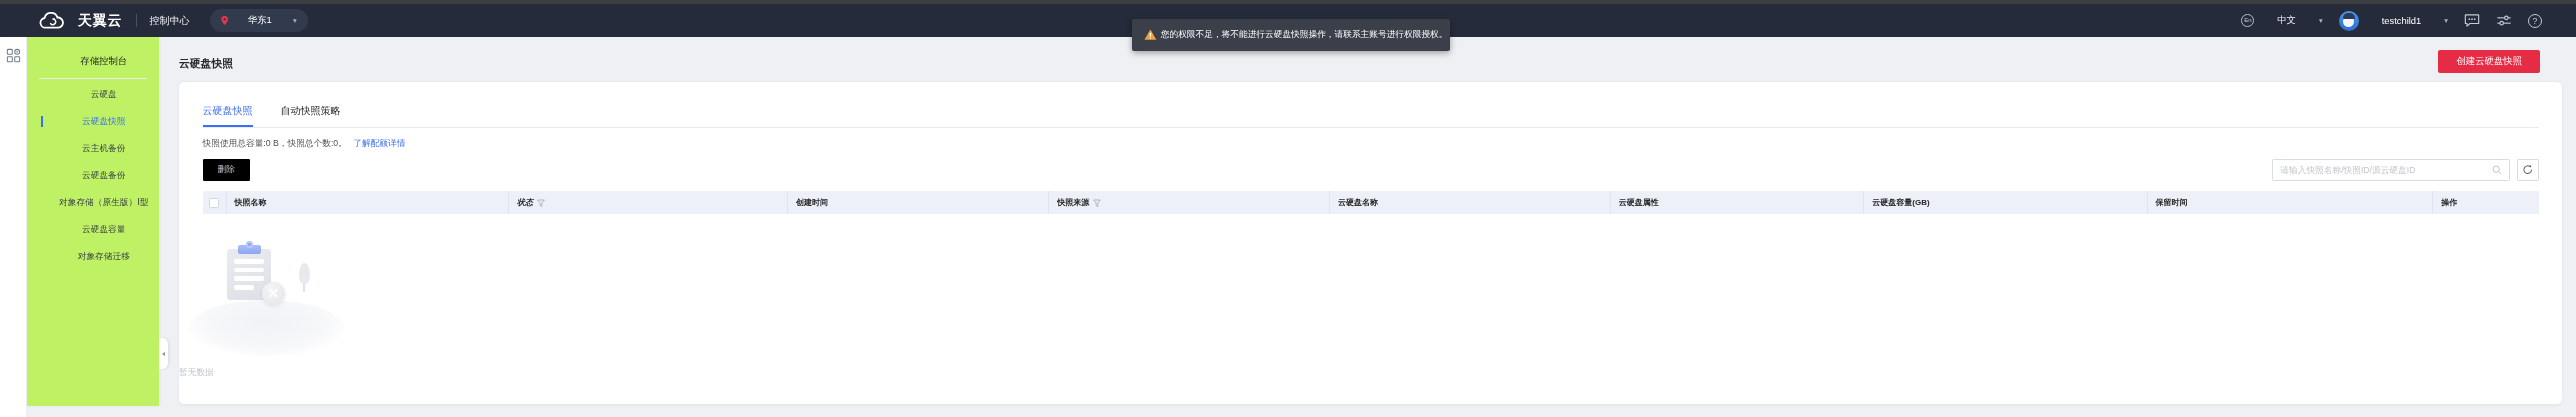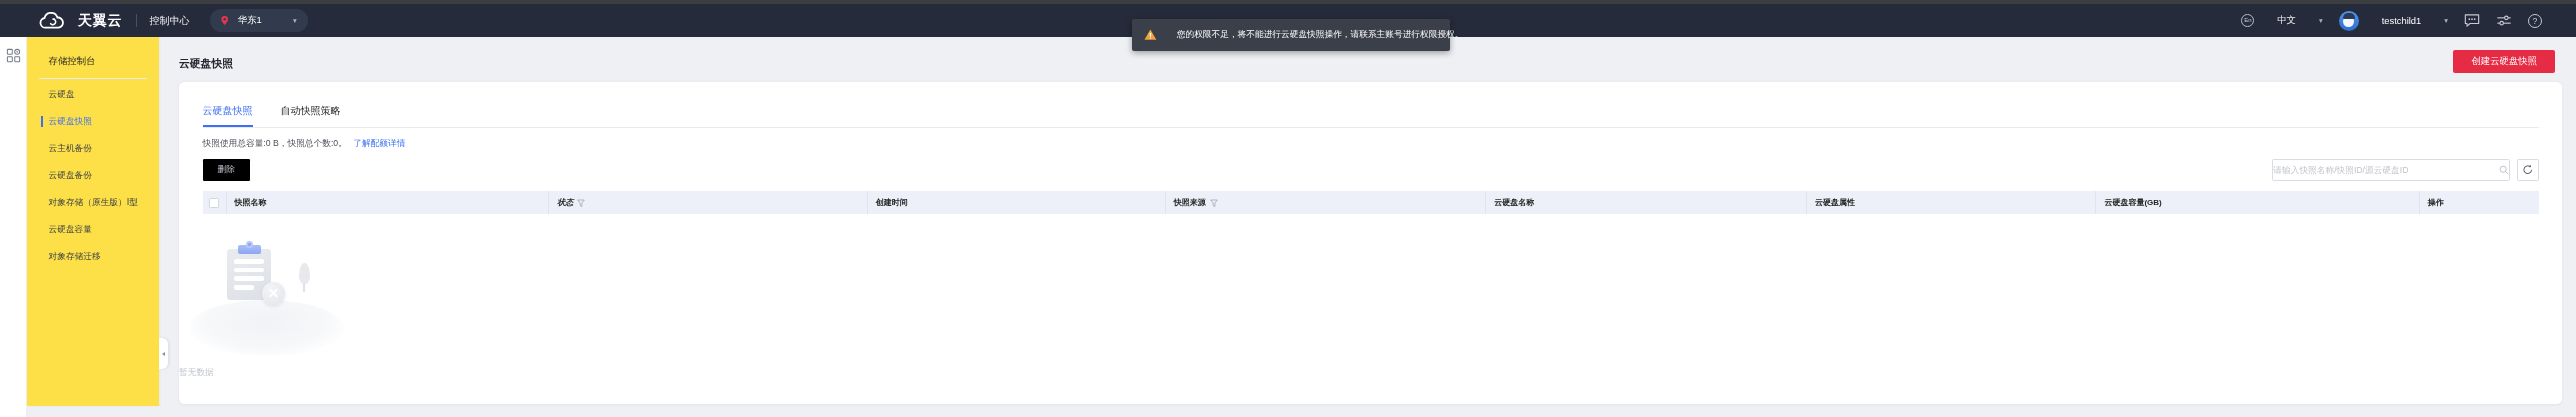--- a/index.html
+++ b/index.html
@@ -15,21 +15,21 @@
   .navbar {
     position:absolute; top:4px; left:0; right:0; height:33px;
     background:#252b3b; display:flex; align-items:center; padding:0 34px 0 37px; z-index:20;
   }
   .brand-wrap { display:flex; align-items:center; gap:13px; }
   .brand-name { color:#fff; font-size:14px; font-weight:bold; letter-spacing:0.7px; }
   .nav-divider { width:0.7px; height:13.4px; background:#4a5164; margin:0 13.4px; }
   .console-label { color:#f2f3f5; font-size:10px; }
   .region-pill {
     margin-left:20px; height:23px; min-width:98px; border-radius:11.4px;
-    background:#323b4d; display:flex; align-items:center; padding:0 10.8px; gap:8px; cursor:pointer;
+    background:#323b4d; display:flex; align-items:center; padding:0 10.8px; gap:18px; cursor:pointer;
   }
   .region-pill .region-name { color:#fff; font-size:9.4px; }
   .caret { color:#aab0bc; font-size:7.4px; line-height:1; }
   .region-pill .caret { margin-left:auto; }
   .nav-right { margin-left:auto; display:flex; align-items:center; gap:16px; }
   .nav-item { display:flex; align-items:center; gap:23px; color:#e3e6ec; cursor:pointer; }
   .badge-circle {
     width:12.8px; height:12.8px; border-radius:50%; border:0.7px solid #b8bdc9; color:#c7ccd6;
     font-size:6px; display:flex; align-items:center; justify-content:center;
   }
@@ -44,32 +44,33 @@
   .nav-icon { display:flex; align-items:center; cursor:pointer; }
   .help-circle {
     width:14px; height:14px; border-radius:50%; border:1px solid #c2c7d2; color:#c9cdd7;
     font-size:8.7px; display:flex; align-items:center; justify-content:center;
   }
 
   
   .toast {
     position:absolute; left:1132px; top:19px; width:318px; height:32px; z-index:50;
     background:#3a3f4a; border-radius:2px; box-shadow:0 2px 6.7px rgba(0,0,0,.35);
-    display:flex; align-items:center; padding:0 12px; gap:20px;
+    display:flex; align-items:center; padding:0 12px; gap:4px;
   }
   .toast-text { color:#fff; font-size:8.7px; white-space:nowrap; }
 
   
   .rail {
     position:absolute; top:37px; left:0; bottom:0; width:27px; background:#fff;
     border-right:0.7px solid #eceef1; z-index:10; padding-top:6px; display:flex; justify-content:center; align-items:flex-start;
   }
   .sidebar {
-    position:absolute; top:37px; left:27px; bottom:12px; width:132px; background:#fde047; z-index:9;
+    position:absolute; top:37px; left:27px; bottom:12px; width:132px; background:#bef264; z-index:9;
     box-shadow:0.7px 0 2px rgba(40,50,70,.05);
+    text-align:center;
   }
   .sidebar-title { padding:17.5px 0 0 21.5px; font-size:9.4px; color:#262626; }
   .sidebar-divider { height:0.7px; background:#e9ebef; margin:10px 12px 2.7px 12px; }
   .side-item {
     position:relative; height:27px; line-height:27px; padding-left:21.5px;
     font-size:8.7px; color:#3a3f47; cursor:pointer; white-space:nowrap;
   }
   .side-item.active { color:#3d6ff2; }
   .side-item.active::before {
     content:""; position:absolute; left:14px; top:8px; width:2px; height:10.8px; background:#3d6ff2;
@@ -80,21 +81,21 @@
     display:flex; align-items:center; justify-content:center; cursor:pointer;
   }
   .collapse-handle .tri {
     width:0; height:0; border-top:2.7px solid transparent; border-bottom:2.7px solid transparent; border-right:3.4px solid #8b8f99;
   }
 
   
   .main { position:absolute; top:37px; left:159px; right:0; bottom:0; background:#eef0f4; }
   .page-title { position:absolute; left:20px; top:19.5px; font-size:10.8px; font-weight:bold; color:#24272e; }
   .create-btn {
-    position:absolute; right:21px; top:12.8px; height:23px; padding:0 18px; border:none; cursor:pointer;
+    position:absolute; right:36px; top:12.8px; height:23px; padding:0 18px; border:none; cursor:pointer;
     background:#e62b45; color:#fff; font-size:9.4px; border-radius:2px;
     font-family:inherit; display:flex; align-items:center;
   }
   .card {
     position:absolute; left:20px; right:14px; top:45px; bottom:14px;
     background:#fff; border-radius:5.4px; box-shadow:0 0.7px 3.4px rgba(31,41,55,.06); overflow:hidden;
   }
   .tabs-row { margin:0 23.5px; padding-top:22px; border-bottom:0.7px solid #e7eaf0; display:flex; gap:28px; }
   .tab { font-size:10px; color:#262626; padding-bottom:8.7px; cursor:pointer; position:relative; }
   .tab.active { color:#3d6ff2; }
@@ -102,21 +103,21 @@
   .quota-row { margin:10px 23.5px 0; font-size:8.7px; color:#4a4e57; }
   .quota-link { color:#3d6ff2; cursor:pointer; text-decoration:none; margin-left:4px; }
   .toolbar { margin:9.4px 23.5px 0; display:flex; align-items:center; }
   .btn-delete {
     height:21.5px; padding:0 15px; background:#000000; color:#c1c5cd; border:none; border-radius:1.3px;
     font-size:8.7px; font-family:inherit; cursor:not-allowed;
   }
   .toolbar-right { margin-left:auto; display:flex; align-items:center; gap:6.7px; }
   .search-box {
     width:238px; height:21.5px; border:0.7px solid #d9dce3; border-radius:1.3px; background:#fff;
-    display:flex; align-items:center; padding:0 0;
+    display:flex; align-items:center; padding:0 7px;
   }
   .search-box input {
     flex:1; border:none; outline:none; font-size:8.7px; color:#333; font-family:inherit; background:transparent;
   }
   .search-box input::placeholder { color:#c0c4cc; }
   .btn-refresh {
     width:21.5px; height:21.5px; border:0.7px solid #d9dce3; border-radius:1.3px; background:#fff;
     display:flex; align-items:center; justify-content:center; cursor:pointer;
   }
   .table-header { margin:10.8px 23.5px 0; height:23px; background:#edf0f8; display:flex; align-items:stretch; }
@@ -337,20 +338,23 @@
           </span>
         </div>
         <div class="th" style="flex: 420 1 0px;">
           <span>云硬盘名称</span>
         </div>
         <div class="th" style="flex: 377 1 0px;">
           <span>云硬盘属性</span>
         </div>
         <div class="th" style="flex: 424 1 0px;">
           <span>云硬盘容量(GB)</span>
+        </div>
+        <div class="th" style="flex: 428 1 0px;">
+          <span>保留时间</span>
         </div>
         <div class="th" style="flex: 142 1 0px;">
           <span>操作</span>
         </div>
       </div>
 
     <div class="empty-wrap">
       <div class="illus">
         <div class="ground"></div>
         <div class="board"></div>

